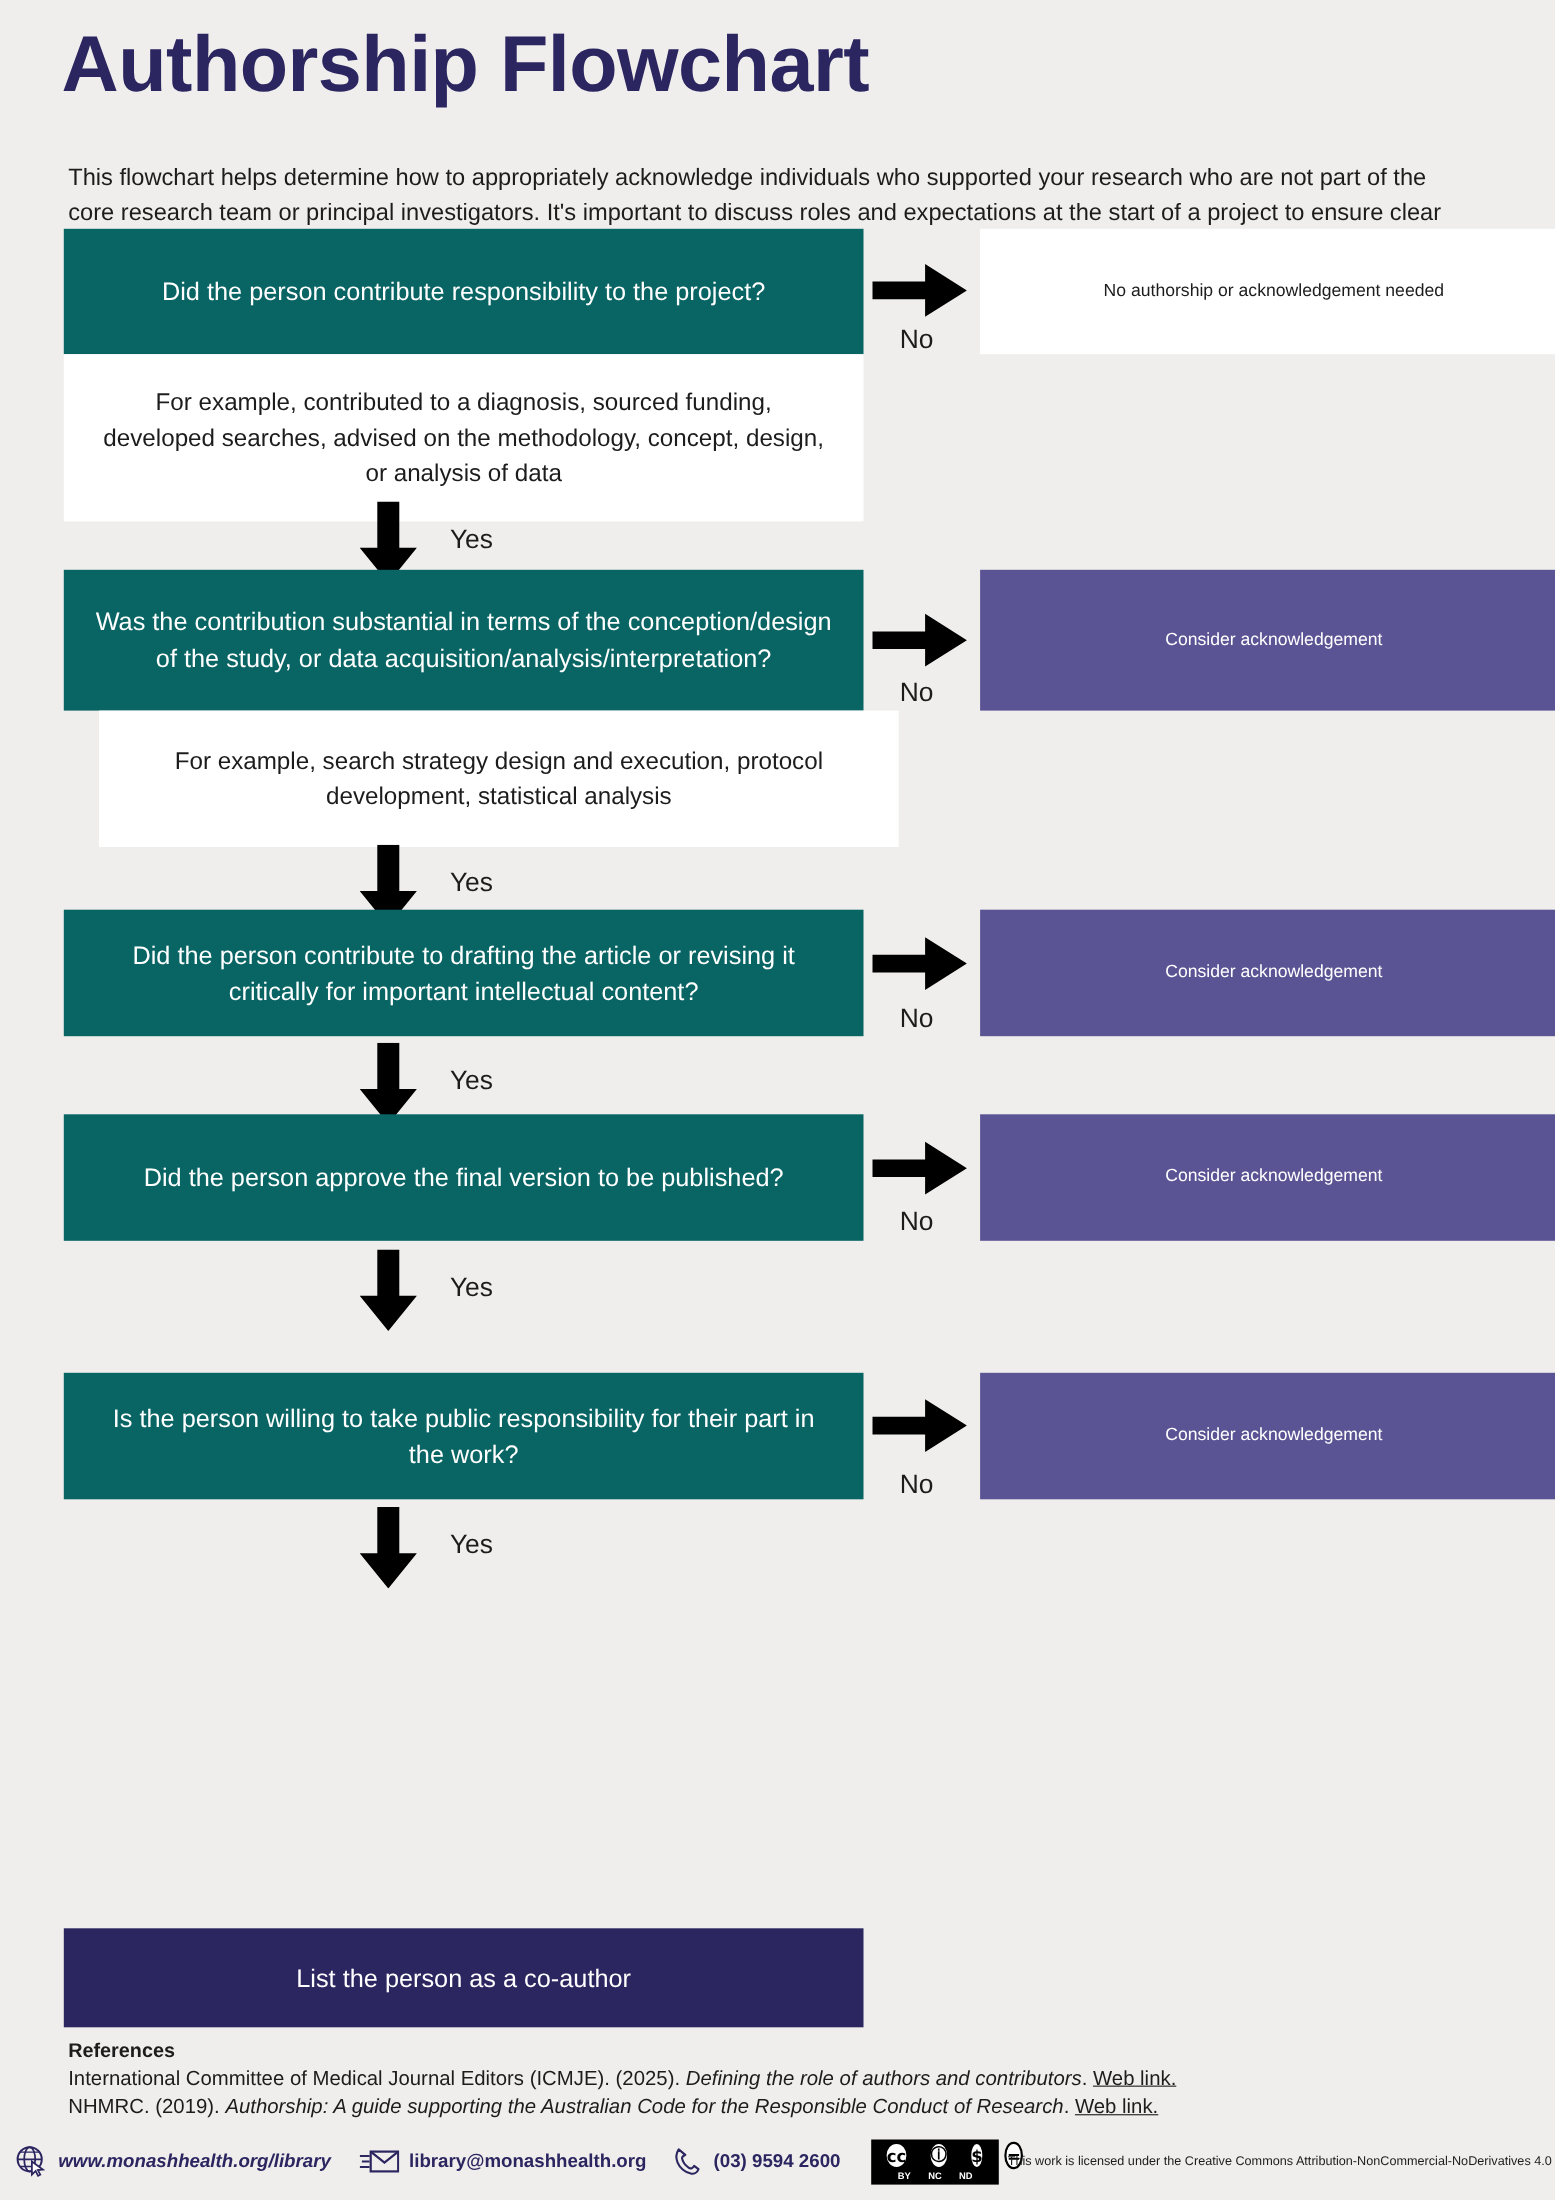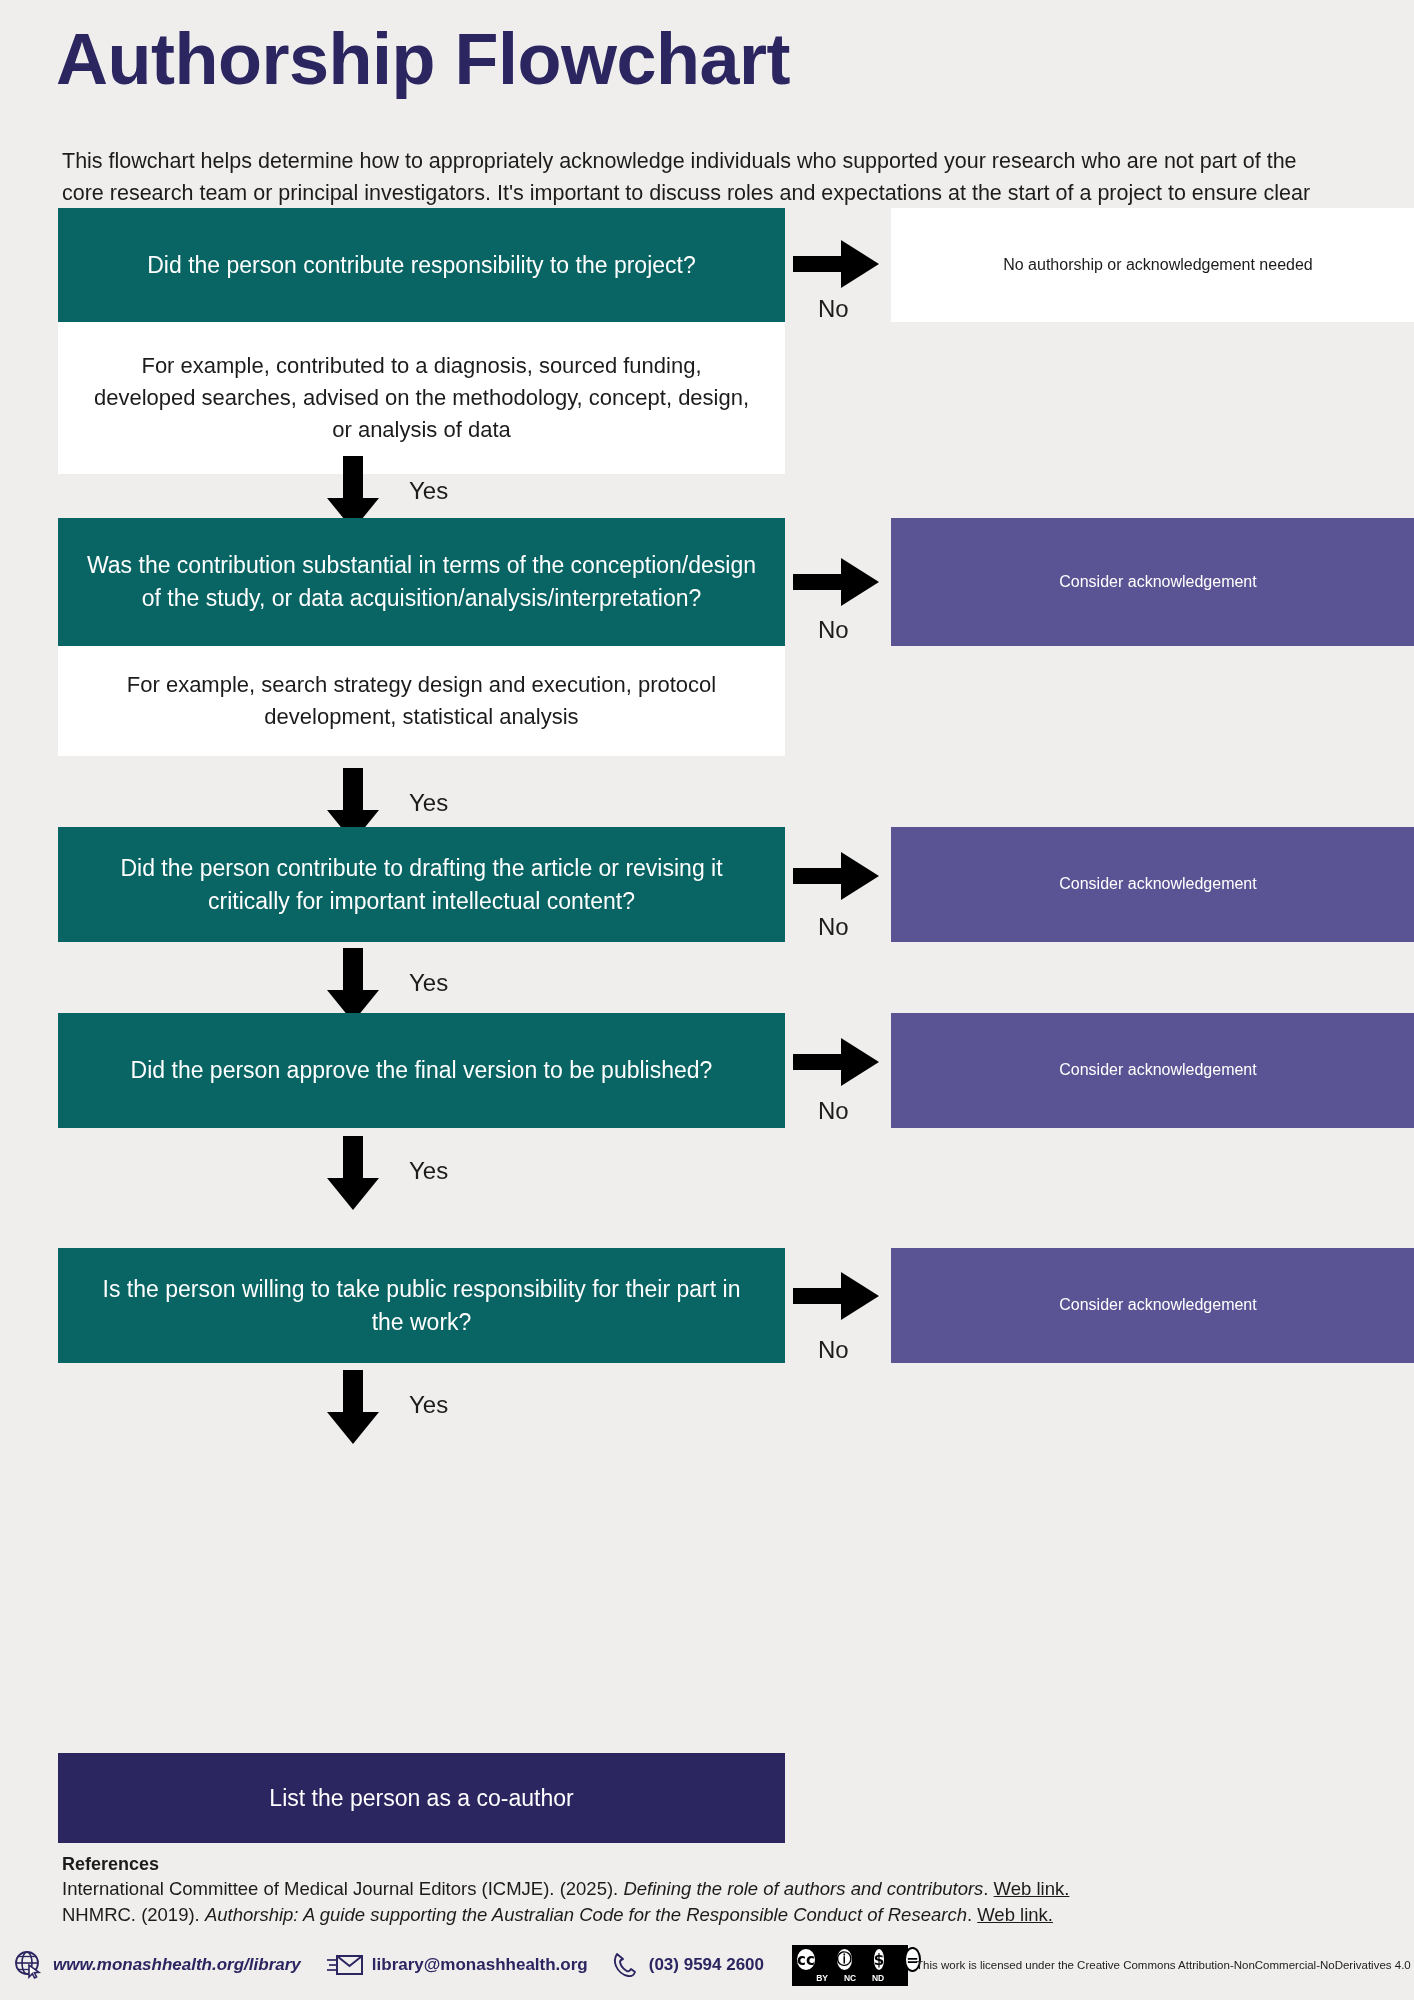--- a/index.html
+++ b/index.html
@@ -151,21 +151,21 @@
     font-weight: bold;
     white-space: nowrap;
   }
   .foot-item .ic { margin-right: 9px; display: flex; align-items: center; }
   .cc-block { display: flex; align-items: center; margin-left: 28px; }
   .cc-badge {
     width: 116px; height: 41px; background: #000;
     display: flex; flex-direction: column; justify-content: center;
     padding: 2px 3px;
   }
-  .cc-row1 { display: flex; gap: 18px; justify-content: space-between; }
+  .cc-row1 { display: flex; gap: 18px; justify-content: center; margin-left: 34px; }
   .cc-circ {
     width: 25px; height: 25px; border-radius: 50%;
     background: #fff; color: #000;
     display: flex; align-items: center; justify-content: center;
     font-size: 15px; font-weight: bold; font-family: "DejaVu Sans", sans-serif;
     border: 2px solid #000;
   }
   .cc-row2 {
     display: flex; gap: 3px; justify-content: center;
     color: #fff; font-size: 8.5px; font-weight: bold; margin-top: 1px;
@@ -202,21 +202,21 @@
     <div class="outbox white" style="top:208px; height:114px;">No authorship or acknowledgement needed</div>
 
     <div class="arrow-down" style="left:327px; top:456px;">
       <svg viewBox="0 0 52 74" preserveAspectRatio="none">
         <polygon points="16,0 36,0 36,42 52,42 26,74 0,42 16,42" fill="#000000"></polygon>
       </svg>
     </div>
     <div class="lbl" style="left:409px; top:477px;">Yes</div>
 
     <div class="qbox" style="top:518px; height:128px;">Was the contribution substantial in terms of the conception/design of the study, or data acquisition/analysis/interpretation?</div>
-    <div class="exbox" style="top:646px; height:110px;">For example, search strategy design and execution, protocol development, statistical analysis</div>
+    <div class="exbox" style="top:646px; height:124px;margin-left:32px;">For example, search strategy design and execution, protocol development, statistical analysis</div>
 
     <div class="arrow-right" style="left:793px; top:556px;">
       <svg viewBox="0 0 86 52" preserveAspectRatio="none">
         <polygon points="0,18 48,18 48,2 86,26 48,50 48,34 0,34" fill="#000000"></polygon>
       </svg>
     </div>
     <div class="lbl" style="left:818px; top:616px;">No</div>
     <div class="outbox purple" style="top:518px; height:128px;">Consider acknowledgement</div>
 
     <div class="arrow-down" style="left:327px; top:768px;">

